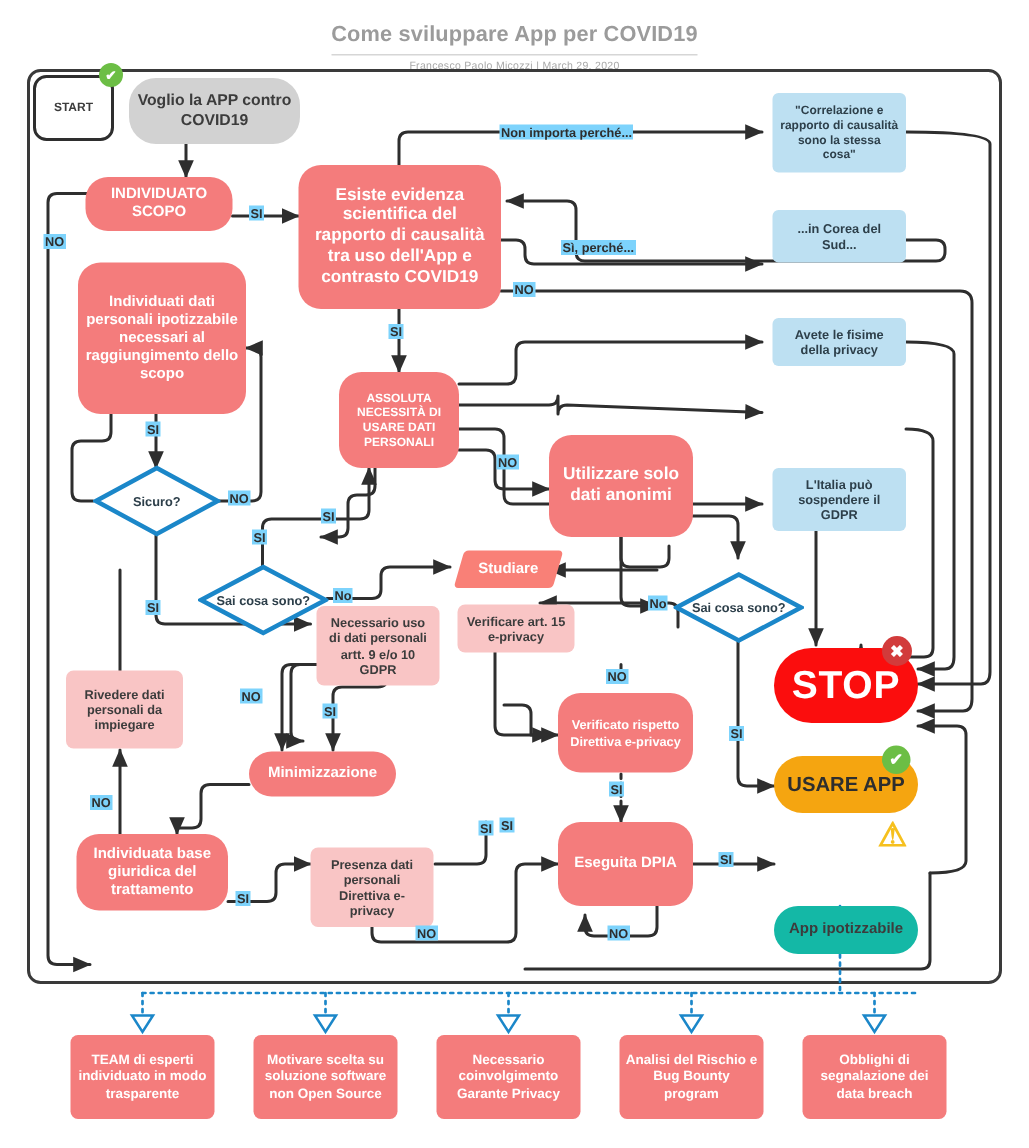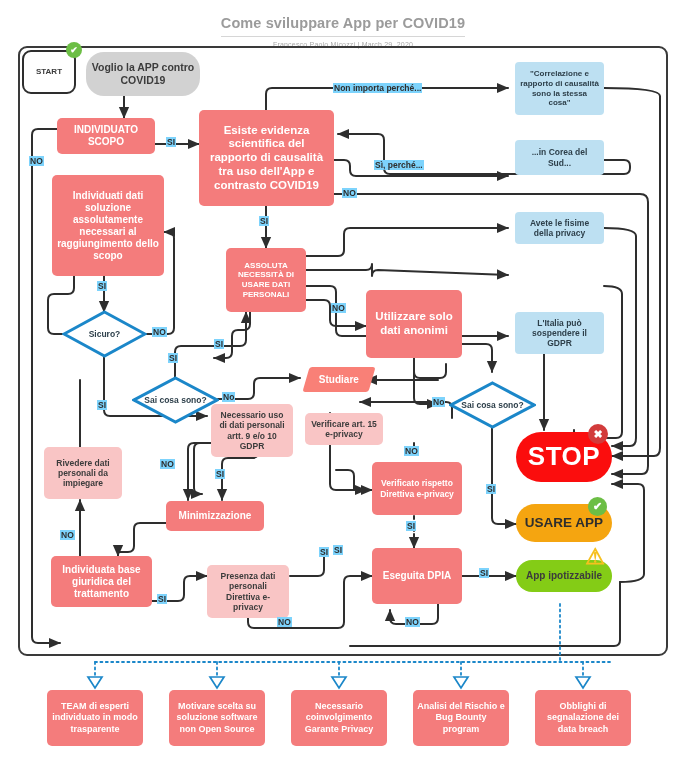--- a/index.html
+++ b/index.html
@@ -50,34 +50,34 @@
   .node {
     position: absolute;
     display: flex;
     align-items: center;
     justify-content: center;
     text-align: center;
     line-height: 1.2;
     padding: 3px 5px;
     z-index: 5;
   }
-  .salmon { background: #F47C7C; color: #ffffff; font-weight: bold; border-radius: 5px; }
+  .salmon { background: #F47C7C; color: #ffffff; font-weight: bold; border-radius: 15px; }
   .lightpink { background: #F9C5C5; color: #3c3c3c; font-weight: bold; border-radius: 5px; }
   .blue { background: #BDE0F2; color: #2d3f4a; font-weight: bold; border-radius: 4px; }
   .grey { background: #D2D2D2; color: #3c3c3c; font-weight: bold; border-radius: 18px; }
   .start {
     background: #ffffff; color: #3c3c3c; font-weight: bold;
     border: 2.5px solid #2e2e2e; border-radius: 9px;
   }
   .stop {
     background: #FB0D0D; color: #ffffff; font-weight: bold;
     border-radius: 26px; font-size: 26px; letter-spacing: .5px;
   }
   .orange { background: #F5A510; color: #2e2e2e; font-weight: bold; border-radius: 21px; font-size: 13.5px; }
-  .yellow { background: #84cc16; color: #3c3c3c; font-weight: bold; border-radius: 18px; font-size: 10px; }
+  .yellow { background: #14b8a6; color: #3c3c3c; font-weight: bold; border-radius: 18px; font-size: 10px; margin-top: 44px; }
   .parallelogram {
     background: #F98077; color: #ffffff; font-weight: bold;
     transform: skewX(-16deg); border-radius: 3px;
   }
   .parallelogram > span { transform: skewX(16deg); display: block; }
   .diamond-wrap { position: absolute; z-index: 5; }
   .diamond-shape {
     position: absolute; left: 0; top: 0; width: 100%; height: 100%;
   }
   .diamond-label {
@@ -254,40 +254,40 @@
 
   <div class="node salmon" style="left:57px; top:118px; width:98px; height:36px; font-size:10px;">
     <span>INDIVIDUATO SCOPO</span>
   </div>
 
   <div class="node salmon" style="left:199px; top:110px; width:135px; height:96px; font-size:11.5px;">
     <span>Esiste evidenza scientifica del rapporto di causalità tra uso dell'App e contrasto COVID19</span>
   </div>
 
   <div class="node salmon" style="left:52px; top:175px; width:112px; height:101px; font-size:10px;">
-    <span>Individuati dati soluzione assolutamente necessari al raggiungimento dello scopo</span>
+    <span>Individuati dati personali ipotizzabile necessari al raggiungimento dello scopo</span>
   </div>
 
   <div class="node salmon" style="left:366px; top:290px; width:96px; height:68px; font-size:11.5px;">
     <span>Utilizzare solo dati anonimi</span>
   </div>
 
   <div class="node salmon" style="left:226px; top:248px; width:80px; height:64px; font-size:8px;">
     <span>ASSOLUTA NECESSITÀ DI USARE DATI PERSONALI</span>
   </div>
 
   <div class="node parallelogram" style="left:306px; top:367px; width:66px; height:25px; font-size:10px;">
     <span>Studiare</span>
   </div>
 
   <div class="node lightpink" style="left:211px; top:404px; width:82px; height:53px; font-size:8.5px;">
     <span>Necessario uso di dati personali artt. 9 e/o 10 GDPR</span>
   </div>
 
-  <div class="node lightpink" style="left:305px; top:413px; width:78px; height:32px; font-size:8.5px;">
+  <div class="node lightpink" style="left:305px; top:403px; width:78px; height:32px; font-size:8.5px;">
     <span>Verificare art. 15 e-privacy</span>
   </div>
 
   <div class="node salmon" style="left:372px; top:462px; width:90px; height:53px; font-size:8.5px;">
     <span>Verificato rispetto Direttiva e-privacy</span>
   </div>
 
   <div class="node lightpink" style="left:44px; top:447px; width:78px; height:52px; font-size:8.5px;">
     <span>Rivedere dati personali da impiegare</span>
   </div>

